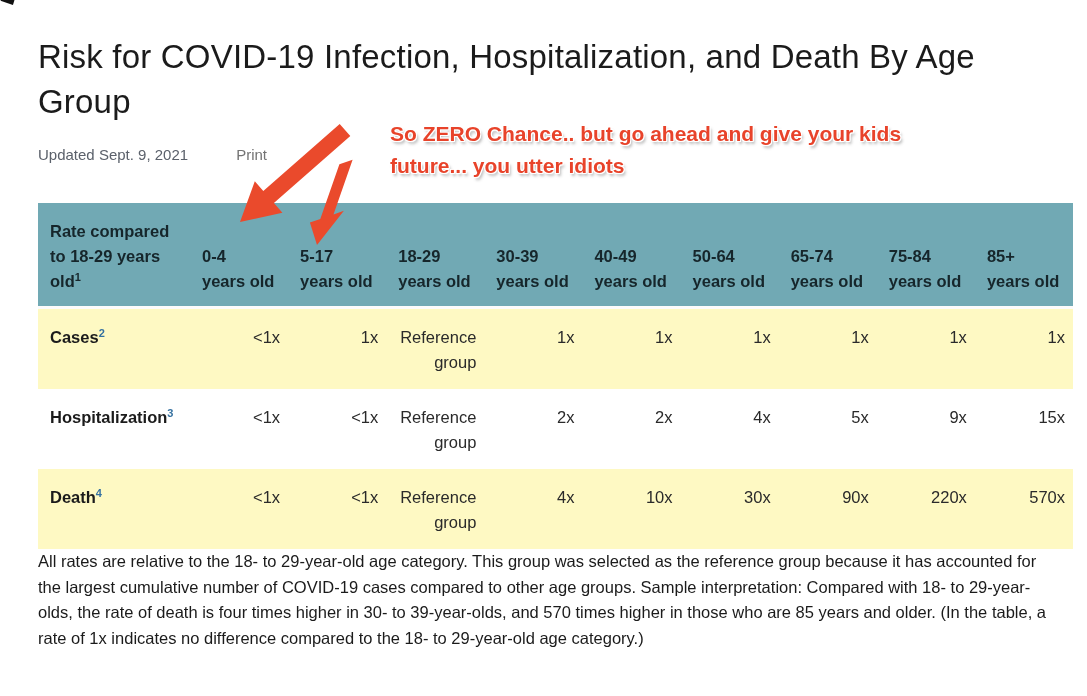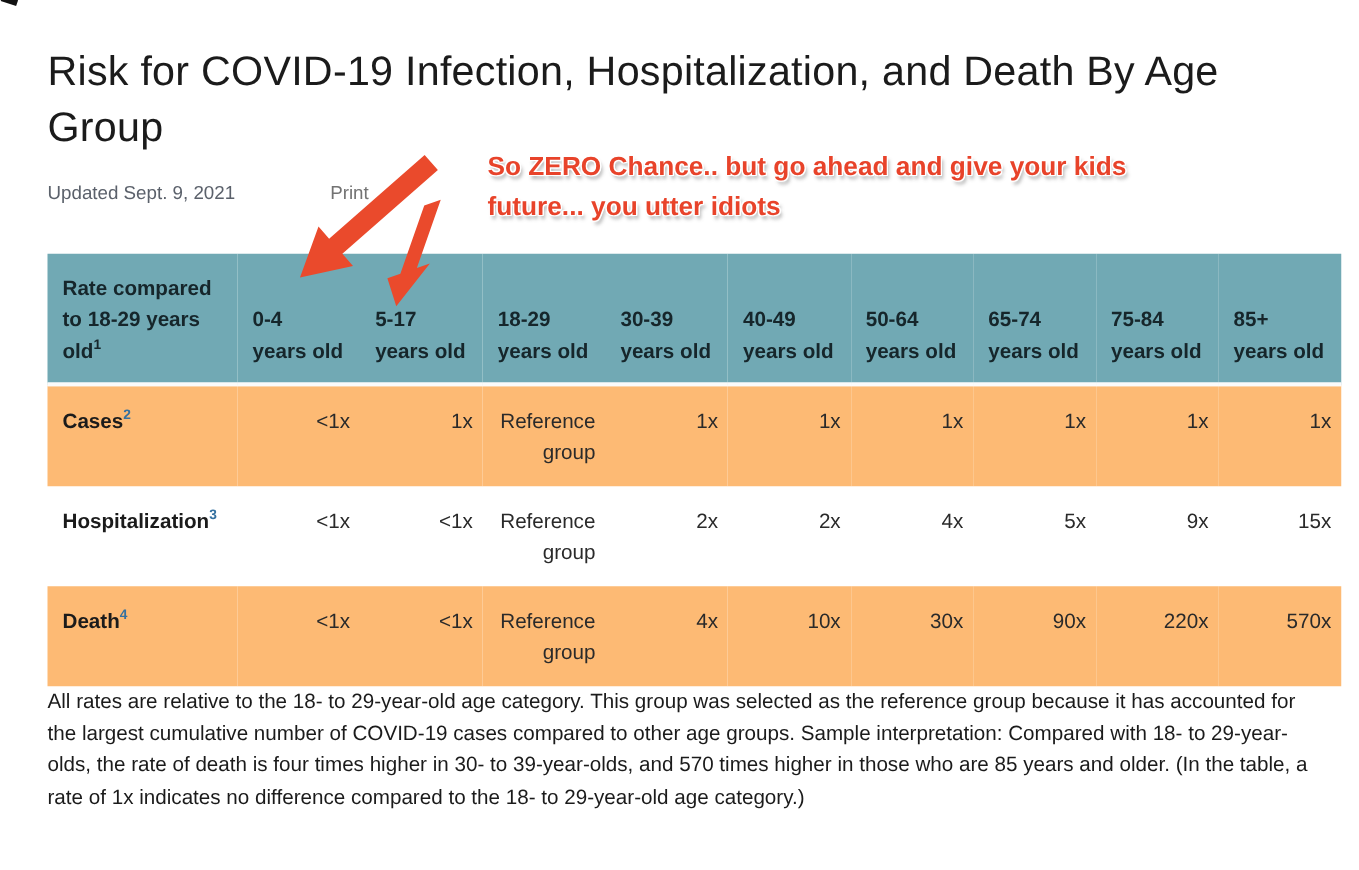--- a/index.html
+++ b/index.html
@@ -23,21 +23,21 @@
     font-weight: 400;
     line-height: 45px;
     color: #1b1b1b;
     max-width: 1010px;
     letter-spacing: 0.2px;
   }
   .meta-row {
     margin-top: 22px;
     display: flex;
     align-items: flex-start;
-    gap: 76px;
+    gap: 48px;
     font-size: 15px;
   }
   .updated-text { color: #5b616b; }
   .print-link { color: #737373; text-decoration: none; cursor: pointer; }
 
   .annotation {
     position: absolute;
     left: 390px; top: 97px;
     width: 620px;
     font-size: 21px;
@@ -79,21 +79,21 @@
   thead th.corner-cell { vertical-align: middle; }
   thead { border-bottom: 3px solid #fbfbfb; }
   tbody th, tbody td {
     text-align: left;
     vertical-align: top;
     line-height: 25px;
     padding: 16px 8px 14px 12px;
   }
   tbody th { font-weight: 700; color: #1b1b1b; }
   tbody td { font-weight: 400; color: #2a2a2a; text-align: right; }
-  tbody tr.alt { background: #fdba74; }
+  tbody tr.alt { background: #fef9c3; }
   tbody tr { height: 78px; }
   sup.footnote-link { color: #3571a0; font-size: 11px; line-height: 0; }
   sup.footnote-dark { color: #16262b; font-size: 11px; line-height: 0; }
 
   .footer-note {
     max-width: 1022px;
     font-size: 16.5px;
     line-height: 25.5px;
     color: #1b1b1b;
   }

